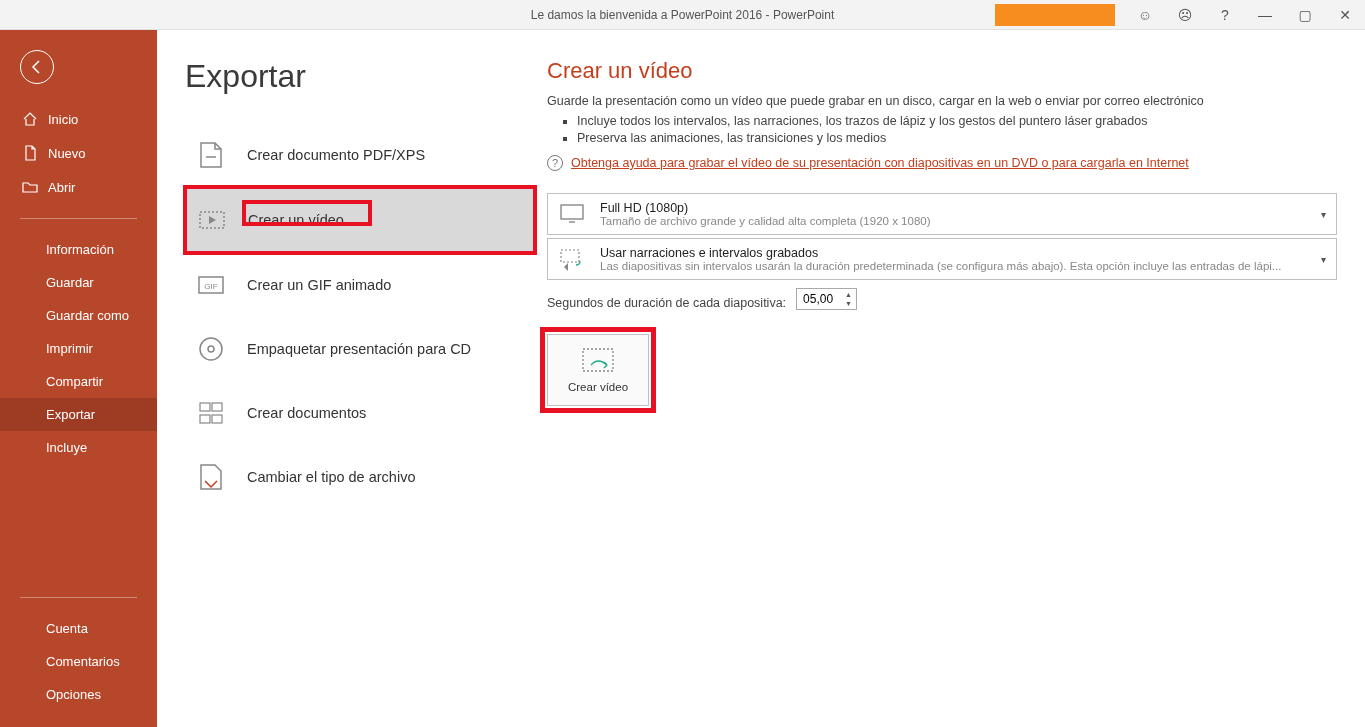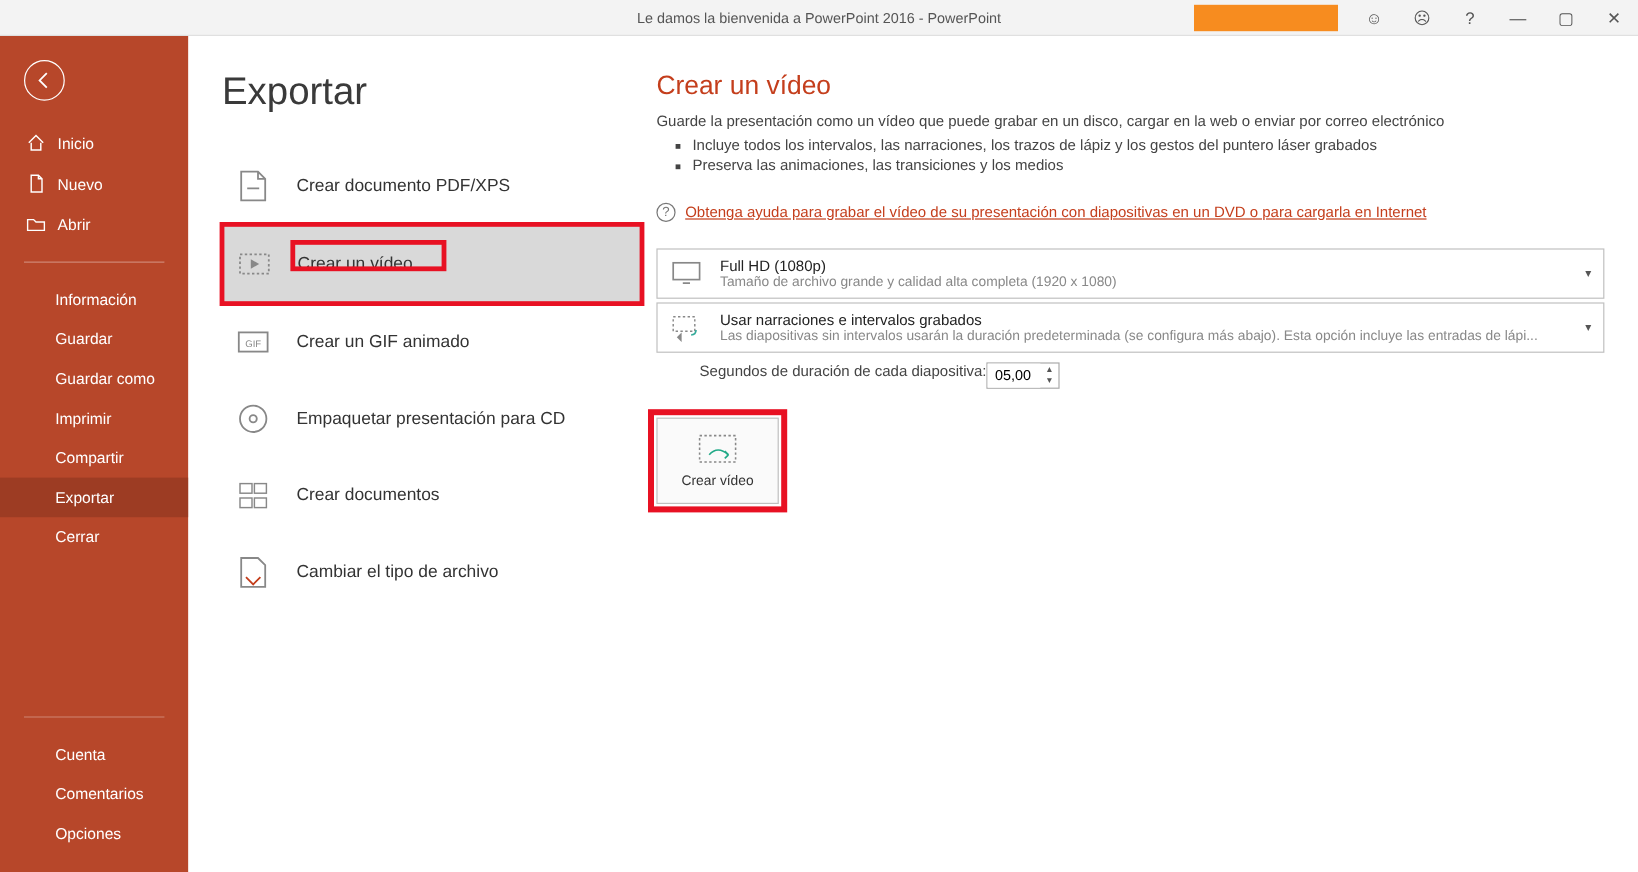--- a/index.html
+++ b/index.html
@@ -35,34 +35,34 @@
 .export-icon { width: 32px; height: 32px; display: flex; align-items: center; justify-content: center; color: #6a6a6a; flex-shrink: 0; }
 .export-item span.label { font-size: 14.5px; color: #333; }
 .red-ring-sel { position: relative; }
 .red-ring-sel::after { content: ""; position: absolute; left: -3px; top: -3px; right: -3px; bottom: -3px; border: 4px solid #e81123; pointer-events: none; }
 .red-ring-inner { position: absolute; left: 56px; top: 12px; width: 130px; height: 26px; border: 4px solid #e81123; pointer-events: none; }
 
 
 .col-detail { flex: 1; padding: 0 28px 0 12px; }
 .detail-title { font-size: 22px; color: #c43e1c; font-weight: 400; margin-bottom: 10px; }
 .desc { font-size: 12.5px; color: #444; margin-bottom: 6px; }
-.bullets { margin-left: 30px; margin-bottom: 24px; }
+.bullets { margin-left: 30px; margin-bottom: 10px; }
 .bullets li { font-size: 12.5px; color: #444; margin-bottom: 3px; list-style: square; }
 .help-line { display: flex; align-items: center; gap: 8px; margin-bottom: 22px; }
 .help-icon { width: 16px; height: 16px; border: 1.5px solid #777; border-radius: 50%; color: #777; font-size: 11px; display: flex; align-items: center; justify-content: center; }
 .help-link { font-size: 12.5px; color: #c43e1c; text-decoration: underline; cursor: pointer; }
 
 .dropdown { border: 1px solid #c0c0c0; display: flex; align-items: center; padding: 6px 10px; margin-bottom: 3px; cursor: pointer; position: relative; }
 .dd-icon { width: 28px; height: 28px; margin-right: 14px; display: flex; align-items: center; justify-content: center; color: #777; }
 .dd-text { flex: 1; }
 .dd-main { font-size: 12.5px; color: #222; }
 .dd-sub { font-size: 11.5px; color: #888; white-space: nowrap; overflow: hidden; text-overflow: ellipsis; max-width: 690px; }
 .dd-caret { font-size: 10px; color: #555; }
 
-.dur-row { display: flex; align-items: flex-start; margin-top: 8px; font-size: 12.5px; color: #444; margin-left: 36px; }
+.dur-row { display: flex; align-items: flex-end; gap: 10px; margin-top: 8px; font-size: 12.5px; color: #444; }
 .spinner { border: 1px solid #aaa; display: flex; align-items: center; }
 .spinner input { border: none; width: 44px; padding: 3px 6px; font-size: 12px; outline: none; }
 .spinner-btns { display: flex; flex-direction: column; }
 .spinner-btns span { font-size: 7px; padding: 0 4px; color: #555; cursor: pointer; line-height: 9px; }
 
 .create-btn-wrap { position: relative; margin-top: 24px; width: 102px; }
 .create-btn-wrap::after { content: ""; position: absolute; left: -7px; top: -7px; right: -7px; bottom: -7px; border: 5px solid #e81123; pointer-events: none; }
 .create-btn { width: 100%; border: 1px solid #c0c0c0; background: #fafafa; padding: 12px 6px; display: flex; flex-direction: column; align-items: center; gap: 8px; cursor: pointer; }
 .create-btn-icon { width: 34px; height: 26px; }
 .create-btn-label { font-size: 11.5px; color: #333; }
@@ -133,21 +133,21 @@
       <div class="side-item sub">
           <span>Imprimir</span>
         </div>
       <div class="side-item sub">
           <span>Compartir</span>
         </div>
       <div class="side-item sub selected">
           <span>Exportar</span>
         </div>
       <div class="side-item sub">
-          <span>Cerrar</span>
+          <span>Incluye</span>
         </div>
 
       <div style="flex:1"></div>
       <hr class="side-hr">
       <div class="side-item sub">
           <span>Cuenta</span>
         </div>
       <div class="side-item sub">
           <span>Comentarios</span>
         </div>

